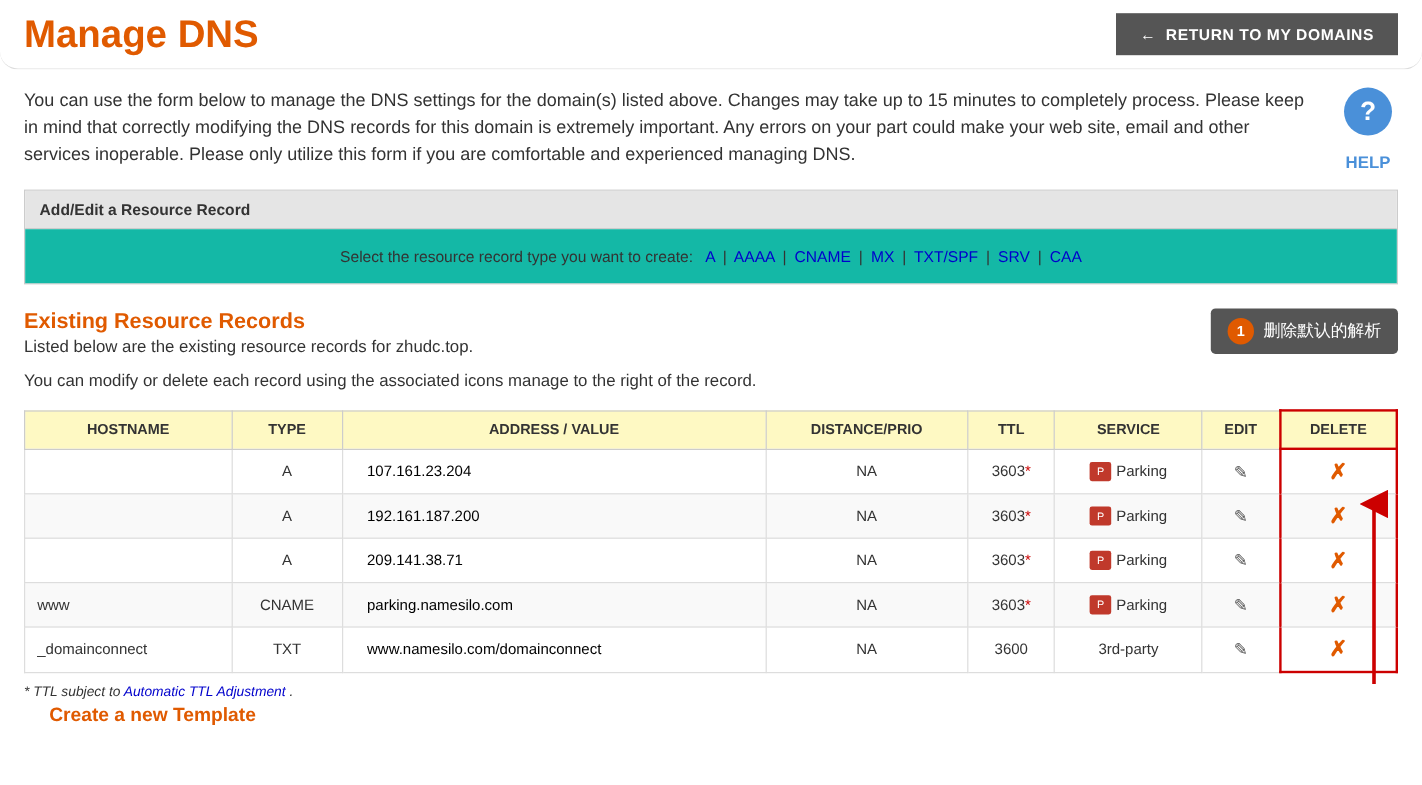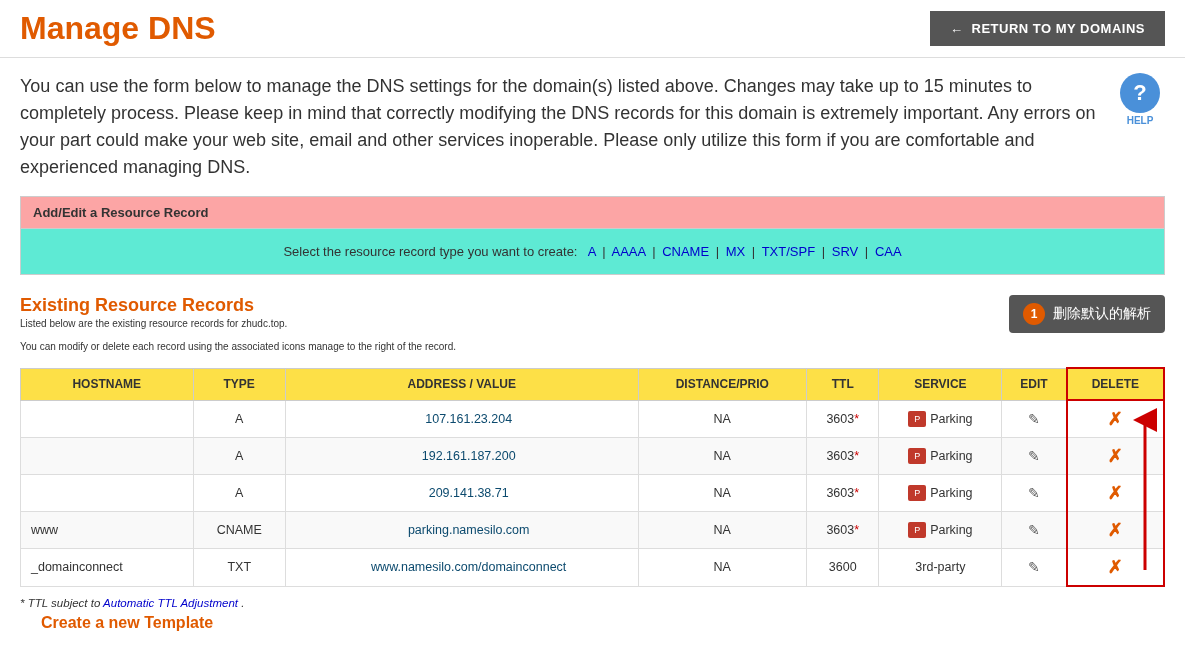--- a/index.html
+++ b/index.html
@@ -12,20 +12,21 @@
       min-height: 654px;
       overflow-x: hidden;
     }
     .top-bar {
       background: #fff;
       padding: 10px 20px;
       display: flex;
       justify-content: space-between;
       align-items: center;
       border-bottom: 1px solid #ddd;
+      border-radius: 15px;
     }
     .page-title {
       color: #e05a00;
       font-size: 32px;
       font-weight: bold;
     }
     .return-btn {
       background: #555;
       color: #fff;
       border: none;
@@ -42,21 +43,21 @@
       padding: 15px 20px;
     }
     .description-row {
       display: flex;
       gap: 15px;
       align-items: flex-start;
       margin-bottom: 15px;
     }
     .description-text {
       flex: 1;
-      font-size: 18px;
+      font-size: 15px;
       line-height: 1.5;
       color: #333;
     }
     .help-btn {
       display: flex;
       flex-direction: column;
       align-items: center;
       cursor: pointer;
       min-width: 50px;
     }
@@ -66,40 +67,40 @@
       background: #4a90d9;
       border-radius: 50%;
       display: flex;
       align-items: center;
       justify-content: center;
       color: white;
       font-size: 22px;
       font-weight: bold;
     }
     .help-label {
-      font-size: 10px;
+      font-size: 14px;
       color: #4a90d9;
       font-weight: bold;
-      margin-top: 2px;
+      margin-top: 14px;
     }
     .section-box {
       border: 1px solid #ccc;
       margin-bottom: 20px;
     }
     .section-header {
-      background: #fca5a5;
+      background: #e5e5e5;
       padding: 8px 12px;
       font-weight: bold;
       font-size: 13px;
       border-bottom: 1px solid #ccc;
     }
     .section-body {
       padding: 15px;
       text-align: center;
-      background: #5eead4;
+      background: #14b8a6;
     }
     .record-type-line {
       font-size: 13px;
       color: #333;
     }
     .record-type-line a {
       color: #0000cc;
       text-decoration: none;
     }
     .record-type-line .sep {
@@ -115,21 +116,21 @@
       align-items: flex-start;
       margin-bottom: 5px;
       margin-top: 18px;
     }
     .existing-title {
       color: #e05a00;
       font-size: 18px;
       font-weight: bold;
     }
     .existing-desc {
-      font-size: 10px;
+      font-size: 14px;
       color: #333;
       margin-bottom: 8px;
       line-height: 1.5;
     }
     .tooltip-badge {
       background: #555;
       color: #fff;
       padding: 8px 14px;
       font-size: 14px;
       border-radius: 4px;
@@ -149,38 +150,38 @@
       justify-content: center;
       font-size: 12px;
       font-weight: bold;
     }
     .dns-table {
       width: 100%;
       border-collapse: collapse;
       border: 1px solid #ccc;
     }
     .dns-table th {
-      background: #fde047;
+      background: #fef9c3;
       border: 1px solid #ccc;
       padding: 8px 6px;
       font-size: 12px;
       font-weight: bold;
       color: #333;
       text-align: center;
     }
     .dns-table td {
       border: 1px solid #ddd;
       padding: 7px 6px;
       text-align: center;
       font-size: 12.5px;
       color: #333;
     }
     .dns-table tr:nth-child(even) { background: #f9f9f9; }
     .dns-table tr:nth-child(odd) { background: #fff; }
-    .dns-table td.address { color: #0c4a6e; text-align: center; padding-left: 20px; }
+    .dns-table td.address { color: #000000; text-align: left; padding-left: 20px; }
     .dns-table td.hostname { text-align: left; padding-left: 10px; }
     .parking-cell {
       display: flex;
       align-items: center;
       gap: 4px;
       justify-content: center;
     }
     .parking-icon {
       width: 18px;
       height: 16px;

